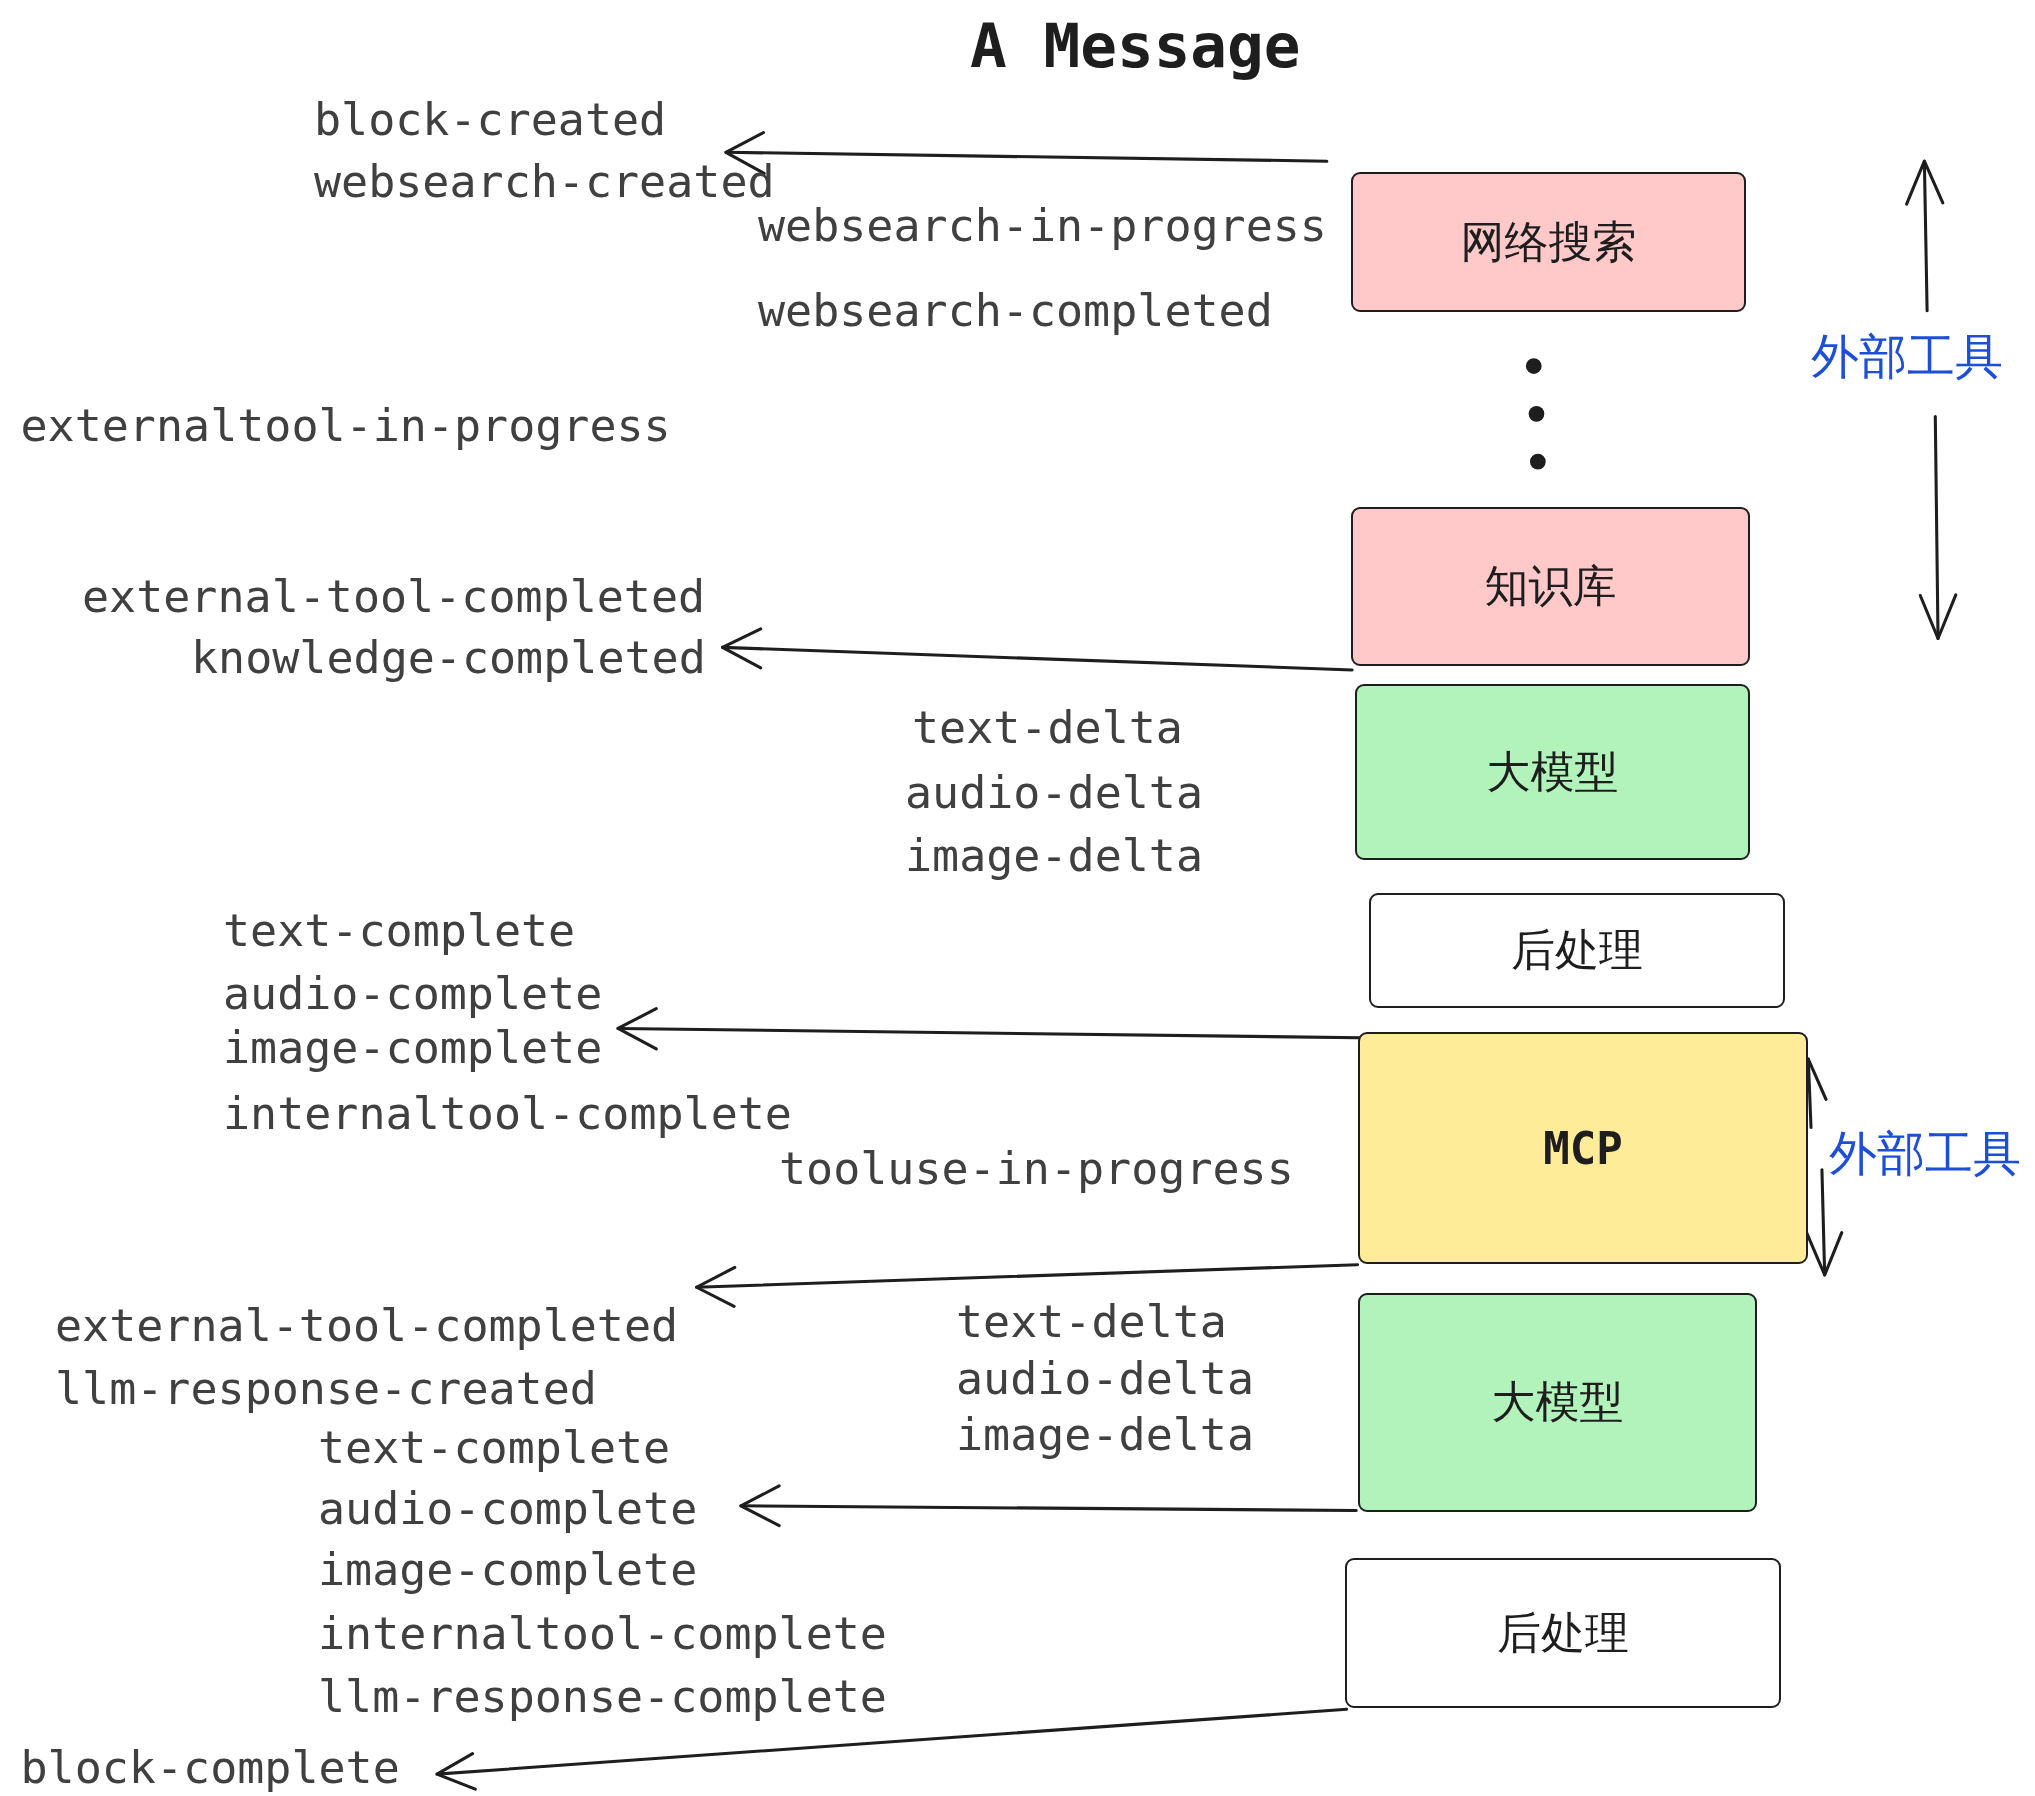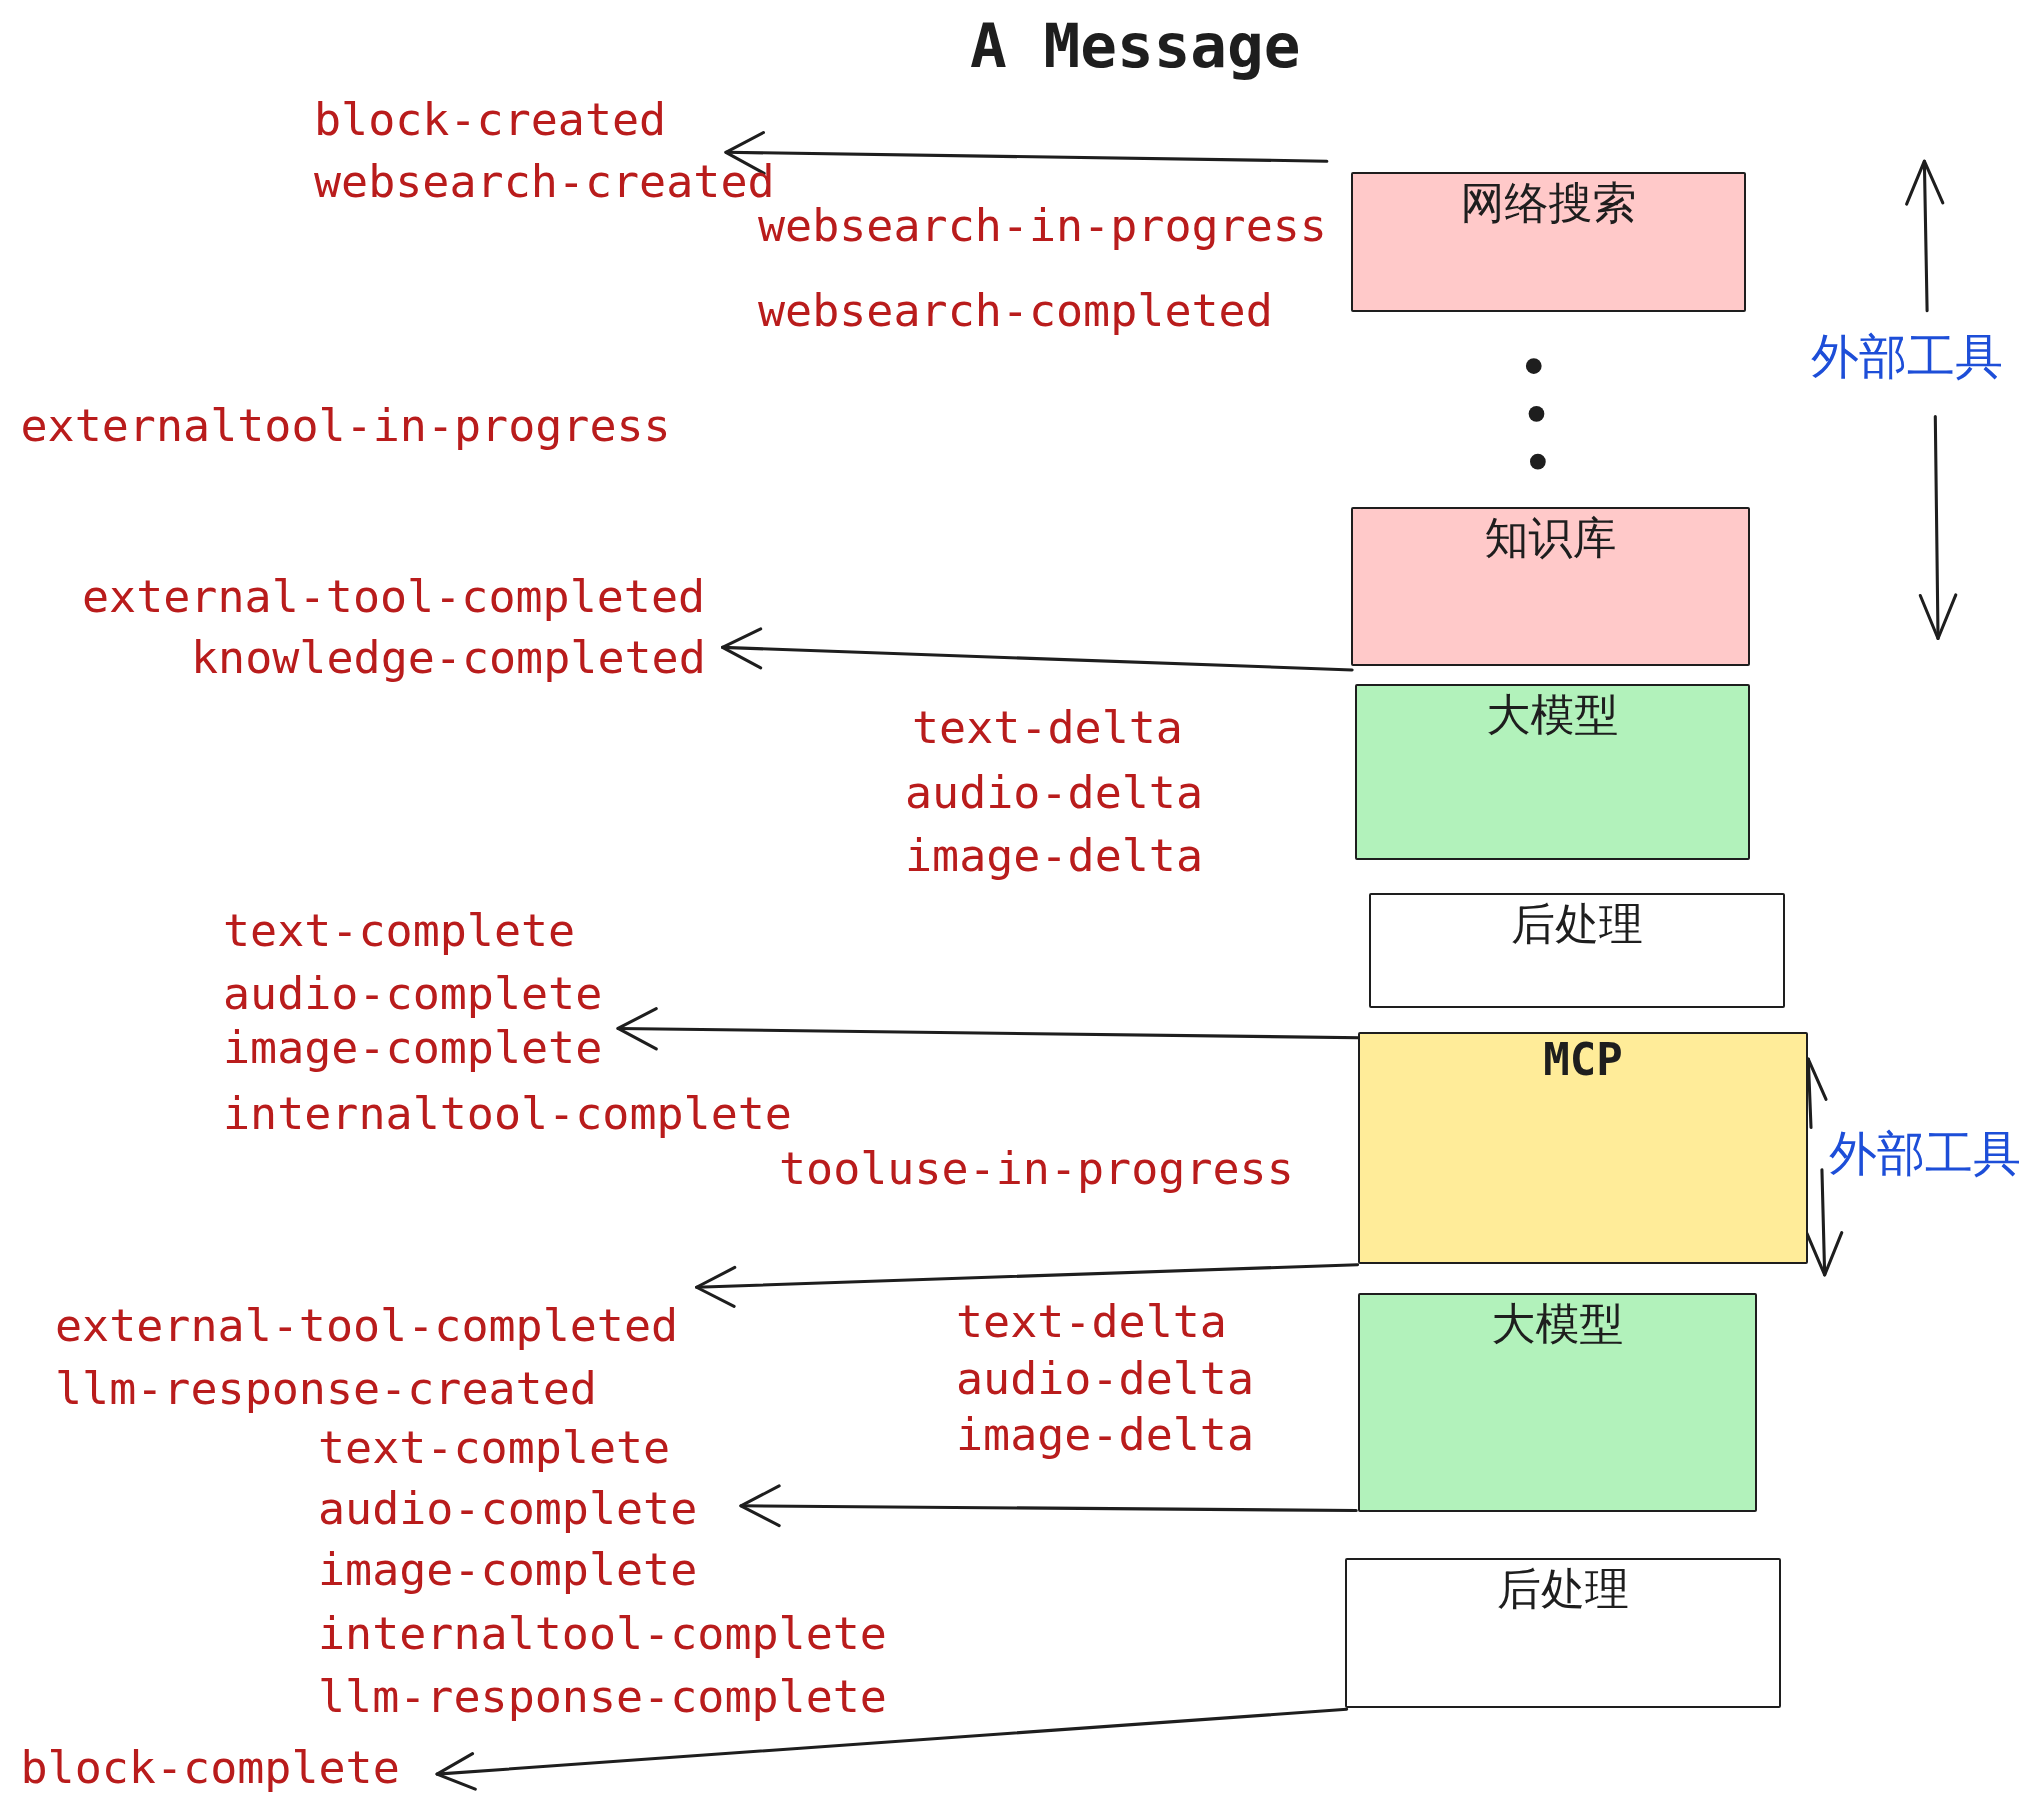--- a/index.html
+++ b/index.html
@@ -12,28 +12,28 @@
     overflow:hidden;
   }
   .title{
     position:absolute;
     font-size:61px;font-weight:bold;line-height:51px;
     white-space:nowrap;color:#1e1e1e;
   }
   .evt{
     position:absolute;
     font-size:45px;line-height:51px;
-    white-space:nowrap;color:#b91c1c;
+    white-space:nowrap;color:#404040;
   }
   .box{
     position:absolute;
     box-sizing:border-box;
     border:2.7px solid #1e1e1e;
-    border-radius:2px;
-    display:flex;align-items:flex-start;justify-content:center;
+    border-radius:9px;
+    display:flex;align-items:center;justify-content:center;
   }
   .box .lbl{
     font-family:"Liberation Sans","DejaVu Sans",sans-serif;
     font-size:44px;font-weight:500;color:#1e1e1e;white-space:nowrap;
   }
   .box .lbl.mono{
     font-family:"DejaVu Sans Mono","Liberation Mono",monospace;
     font-weight:600;
   }
   .side-label{

